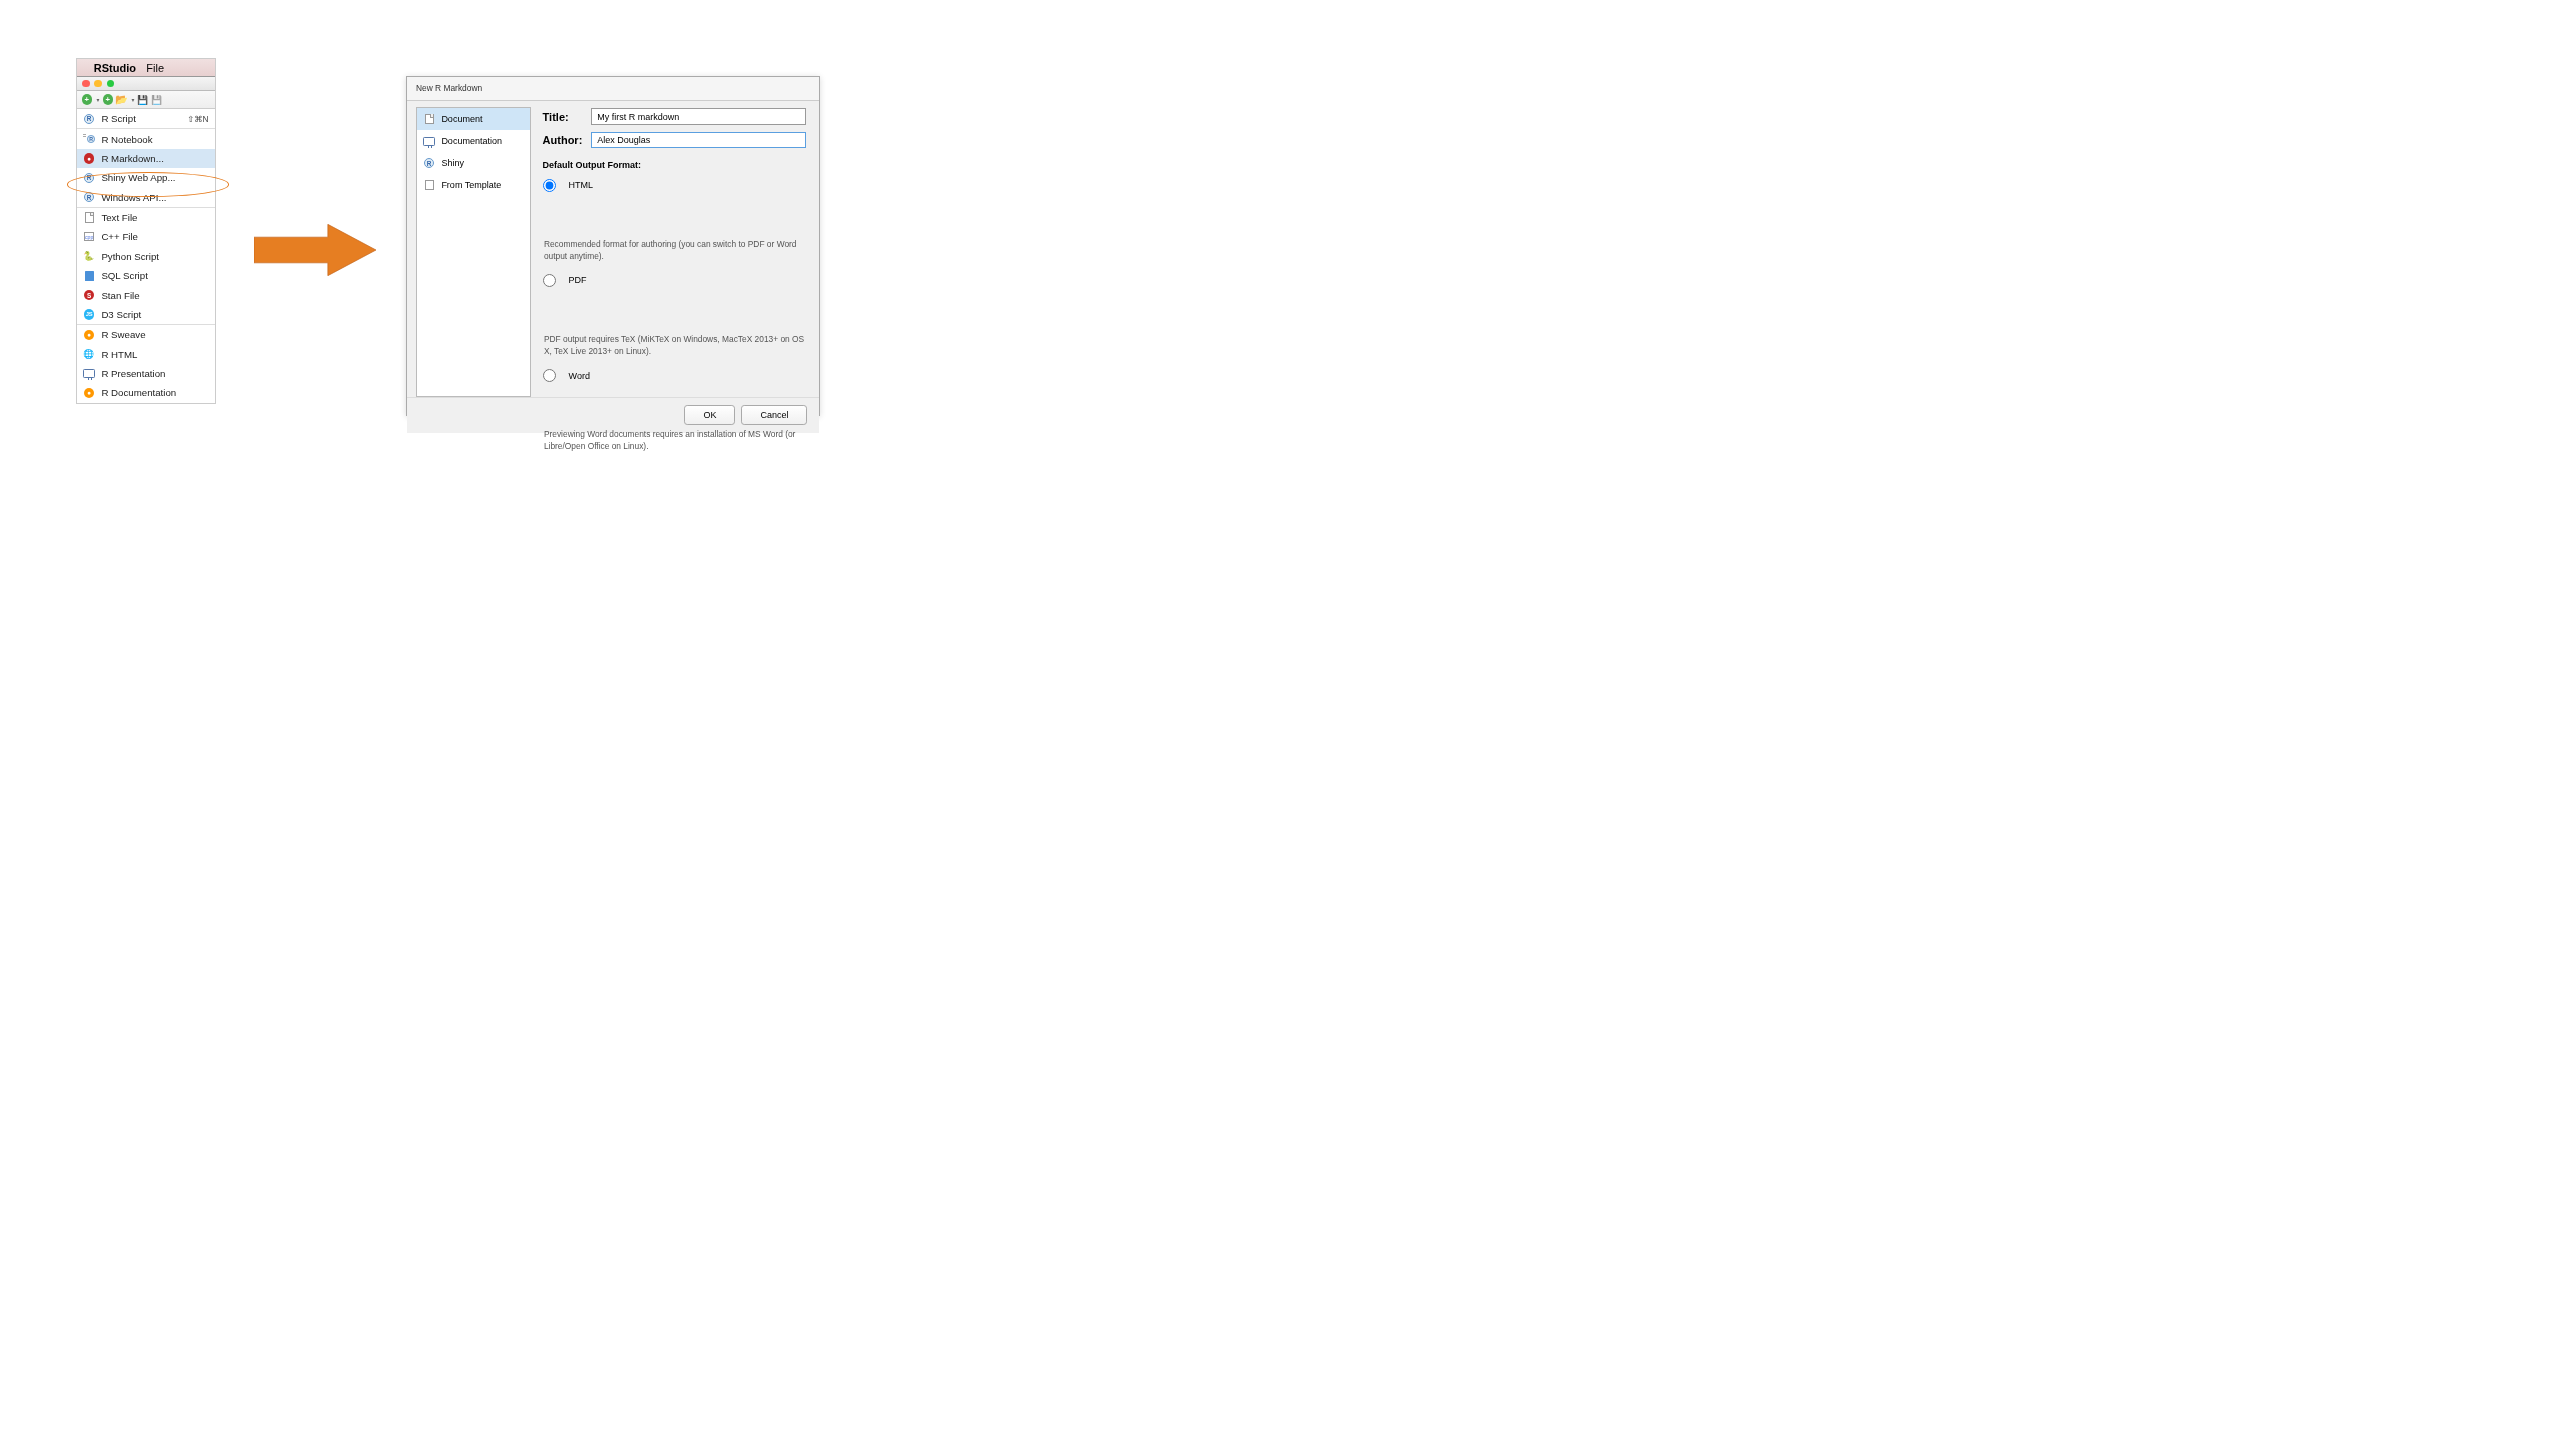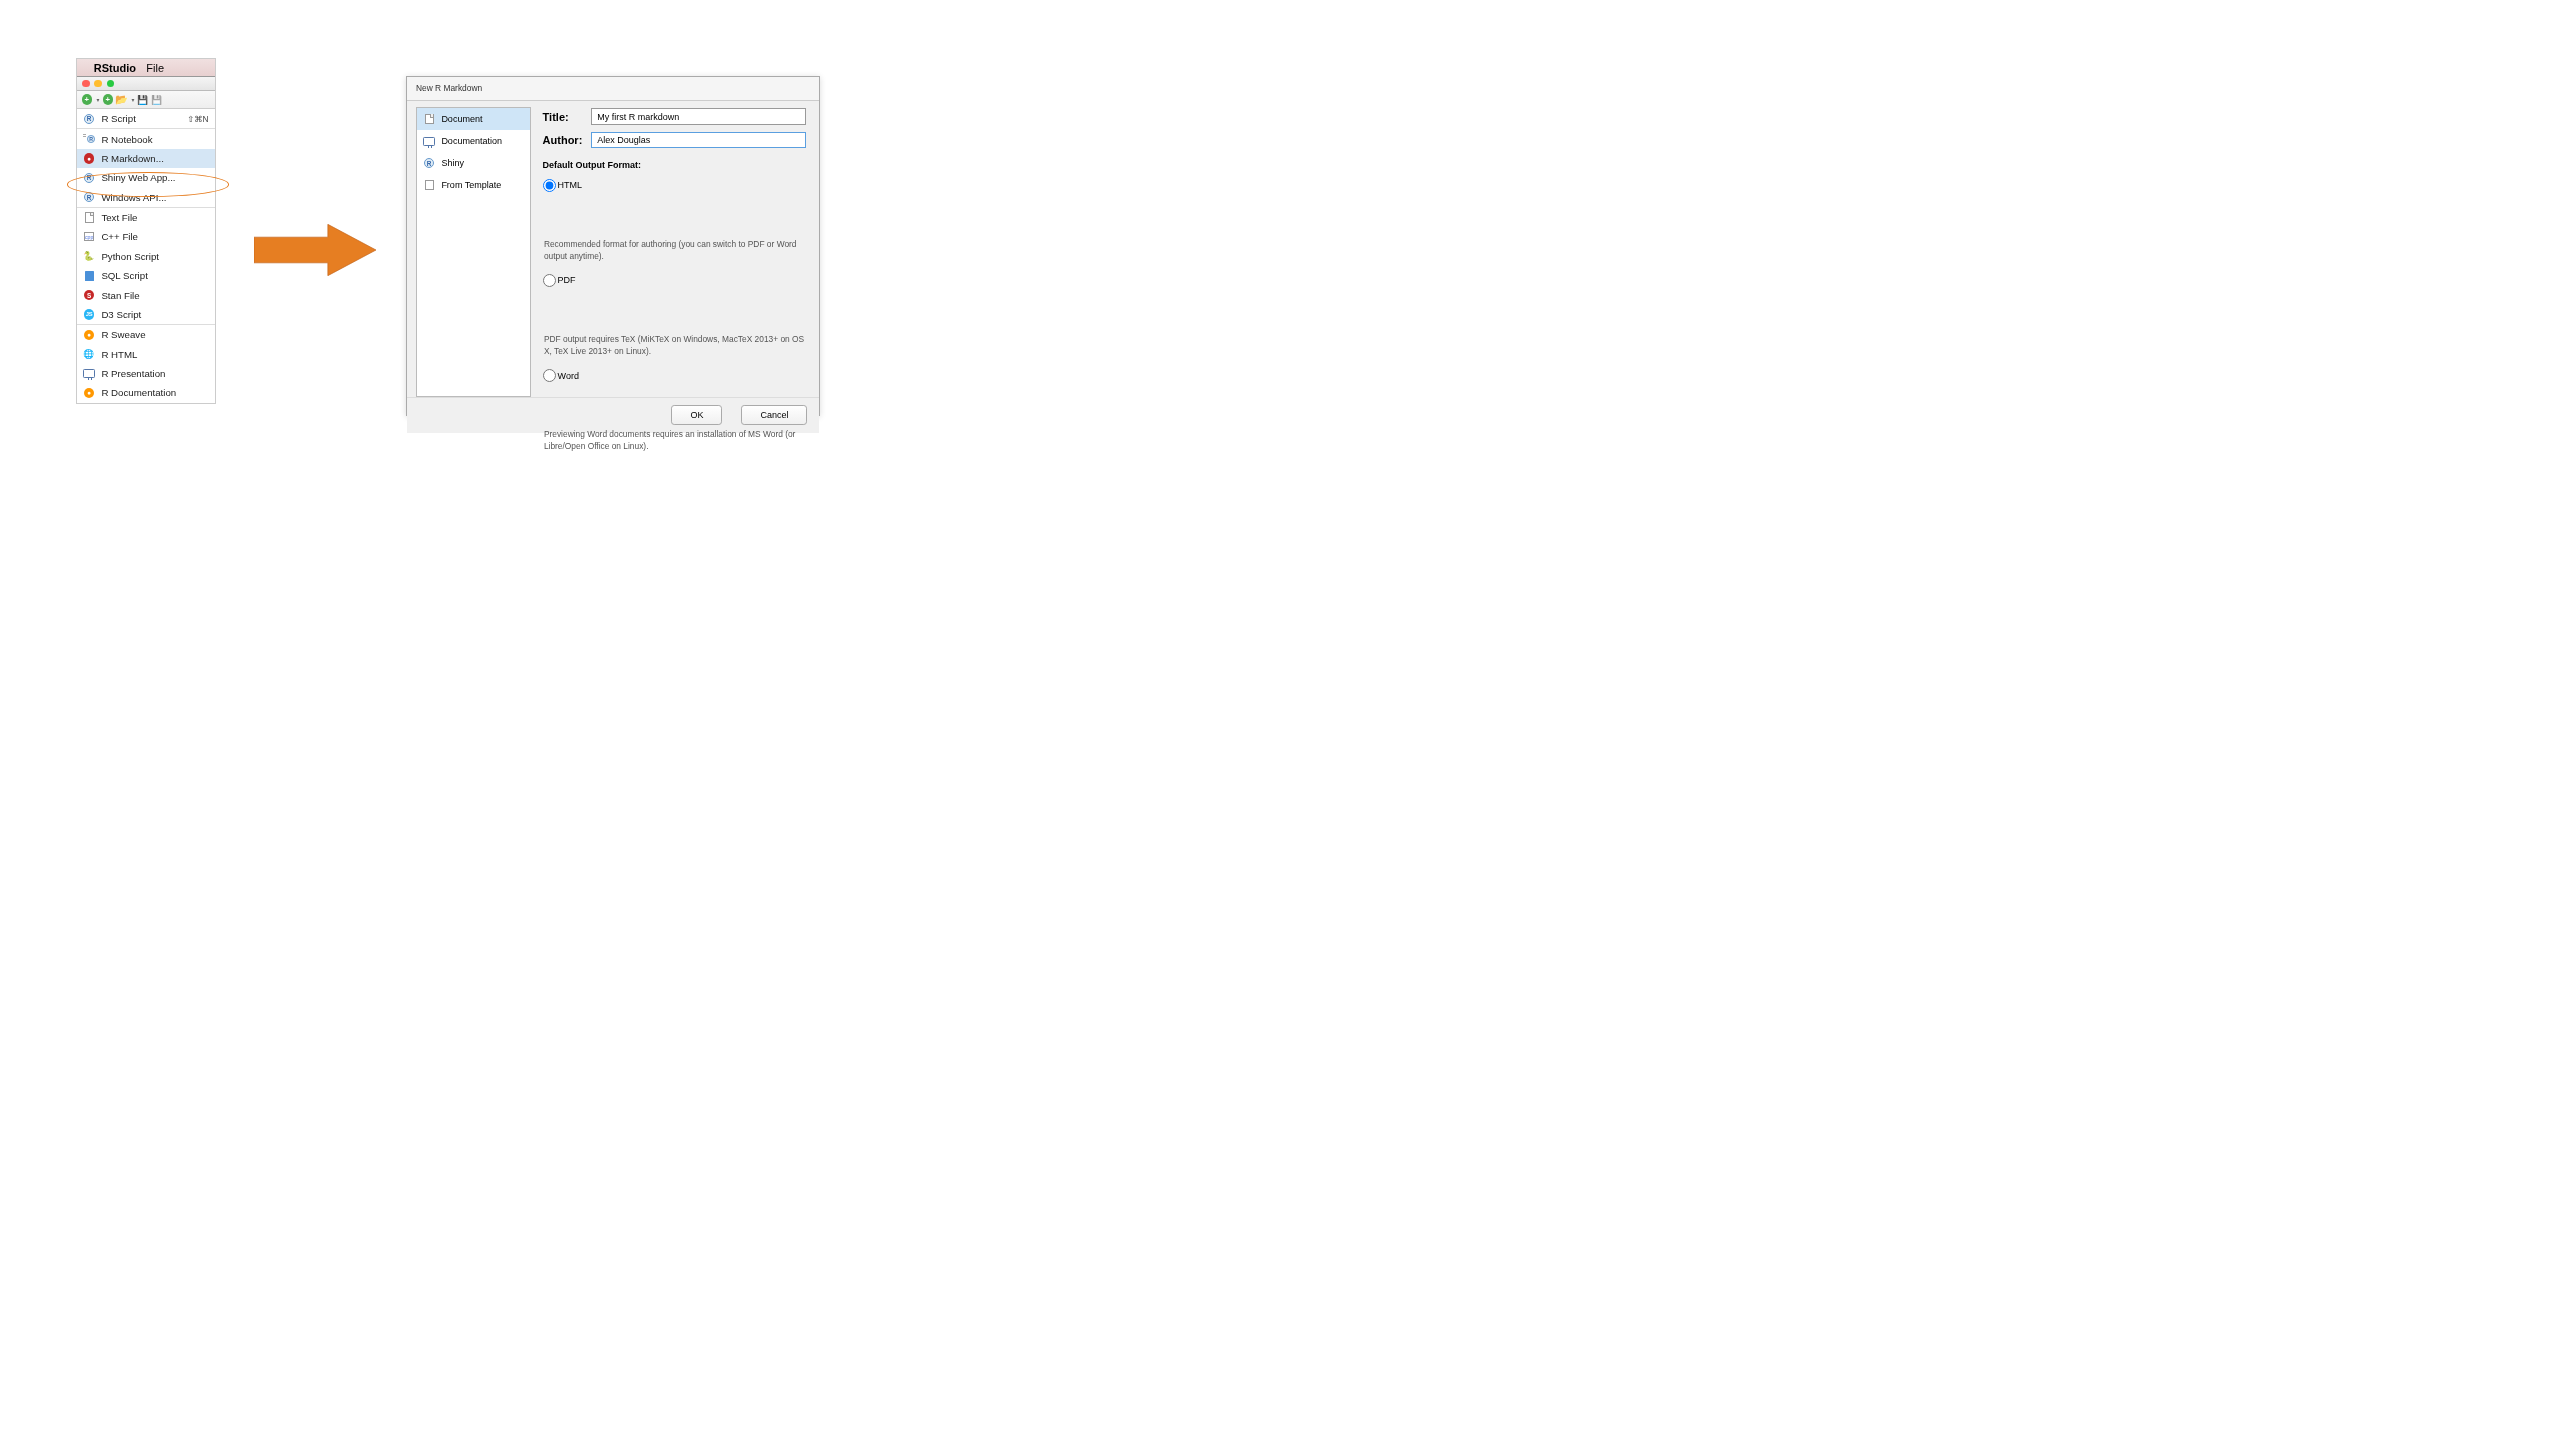--- a/index.html
+++ b/index.html
@@ -214,38 +214,38 @@
       font-weight: bold;
       font-size: 9px;
       margin: 11.6px 0 9px 0;
     }
     .radio-option {
       margin-bottom: 11.6px;
     }
     .radio-row {
       display: flex;
       align-items: center;
-      gap: 2px;
+      gap: 13px;
       margin-bottom: 3.9px;
     }
     .radio-row label {
       font-size: 9px;
     }
     .radio-desc {
       font-size: 8.4px;
       color: #555;
       line-height: 1.4;
       margin-left: 1.3px;
       margin-top: 47px;
     }
     .dialog-footer {
       display: flex;
       justify-content: flex-end;
       padding: 7.7px 11.6px;
-      gap: 19px;
+      gap: 6px;
       border-top: 0.6px solid #ddd;
       background: #f0f0f0;
     }
     .dlg-btn {
       padding: 3.9px 18px;
       border: 0.6px solid #aaa;
       border-radius: 3.2px;
       background: linear-gradient(#ffffff, #f0f0f0);
       font-size: 9px;
       cursor: pointer;

